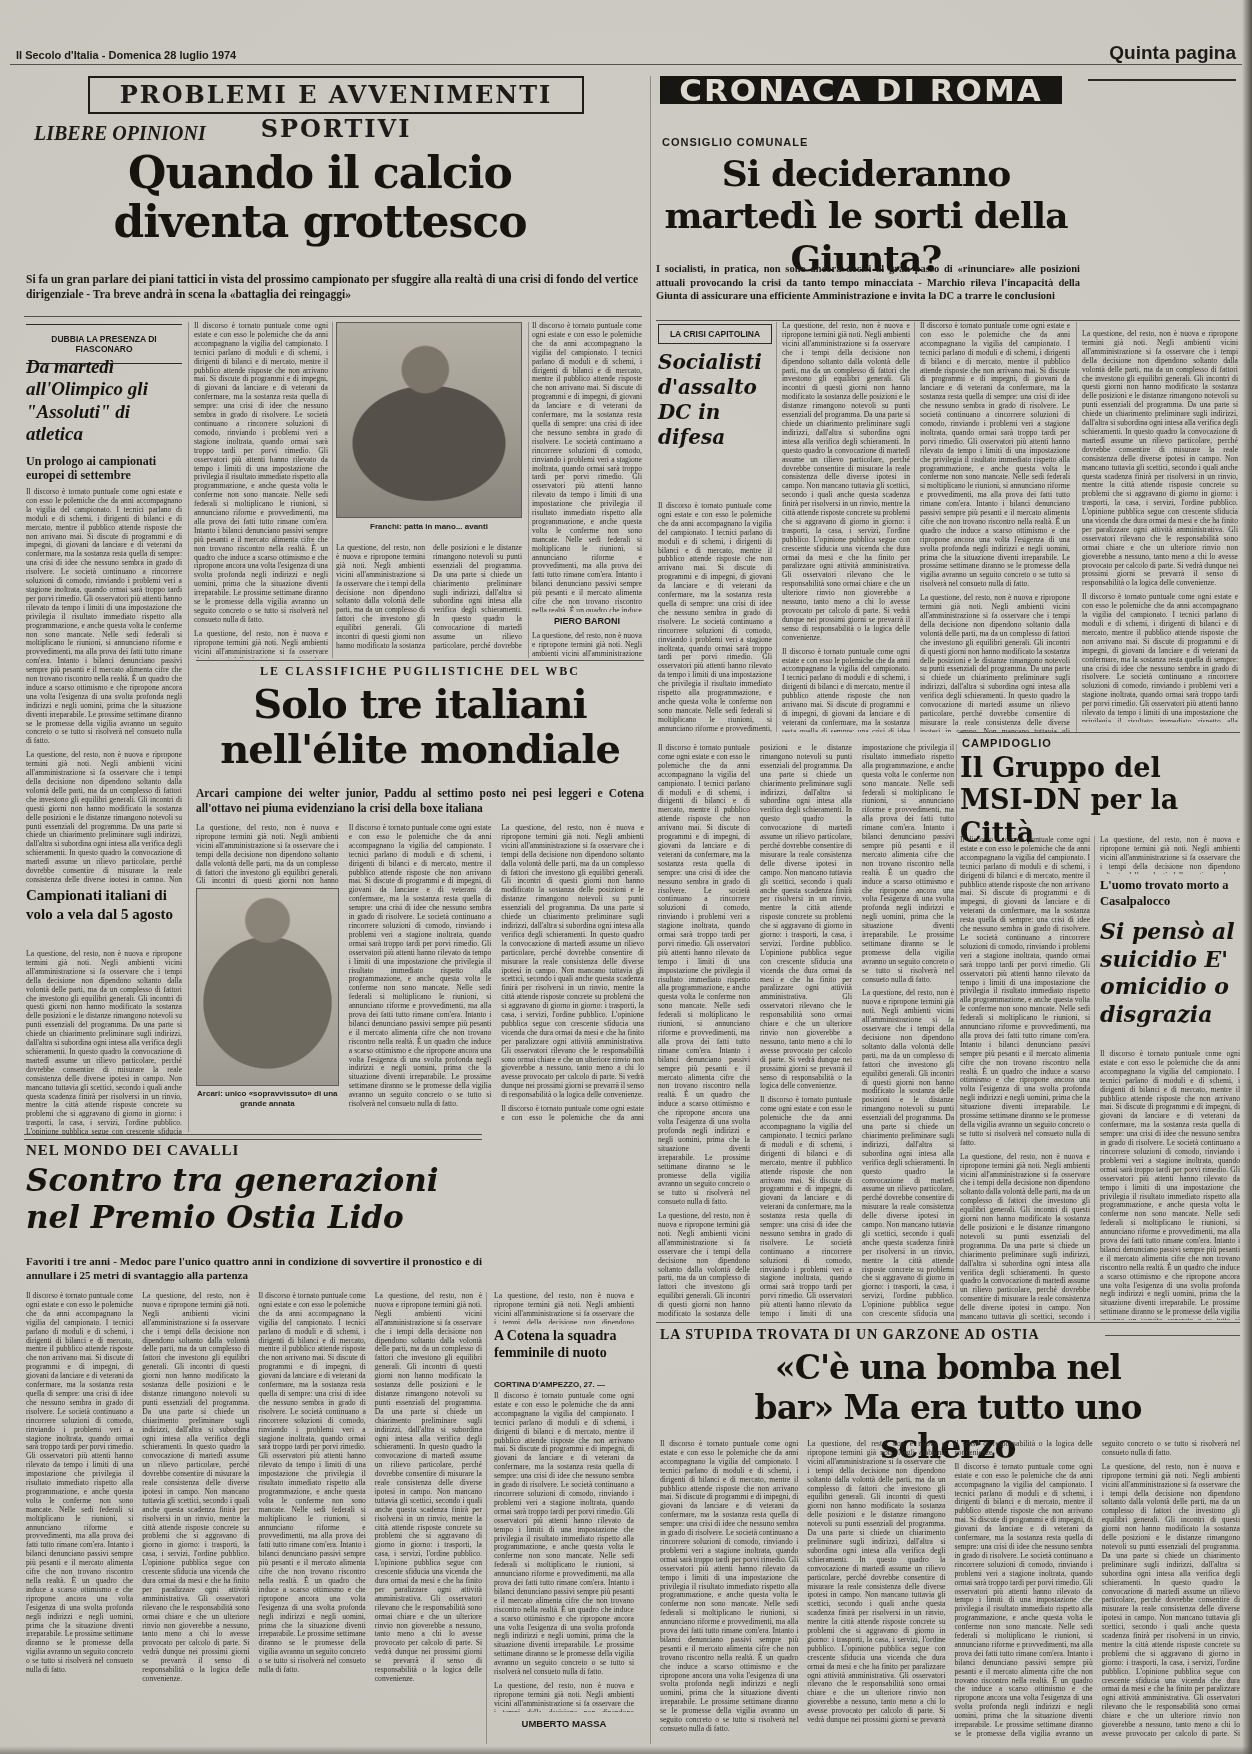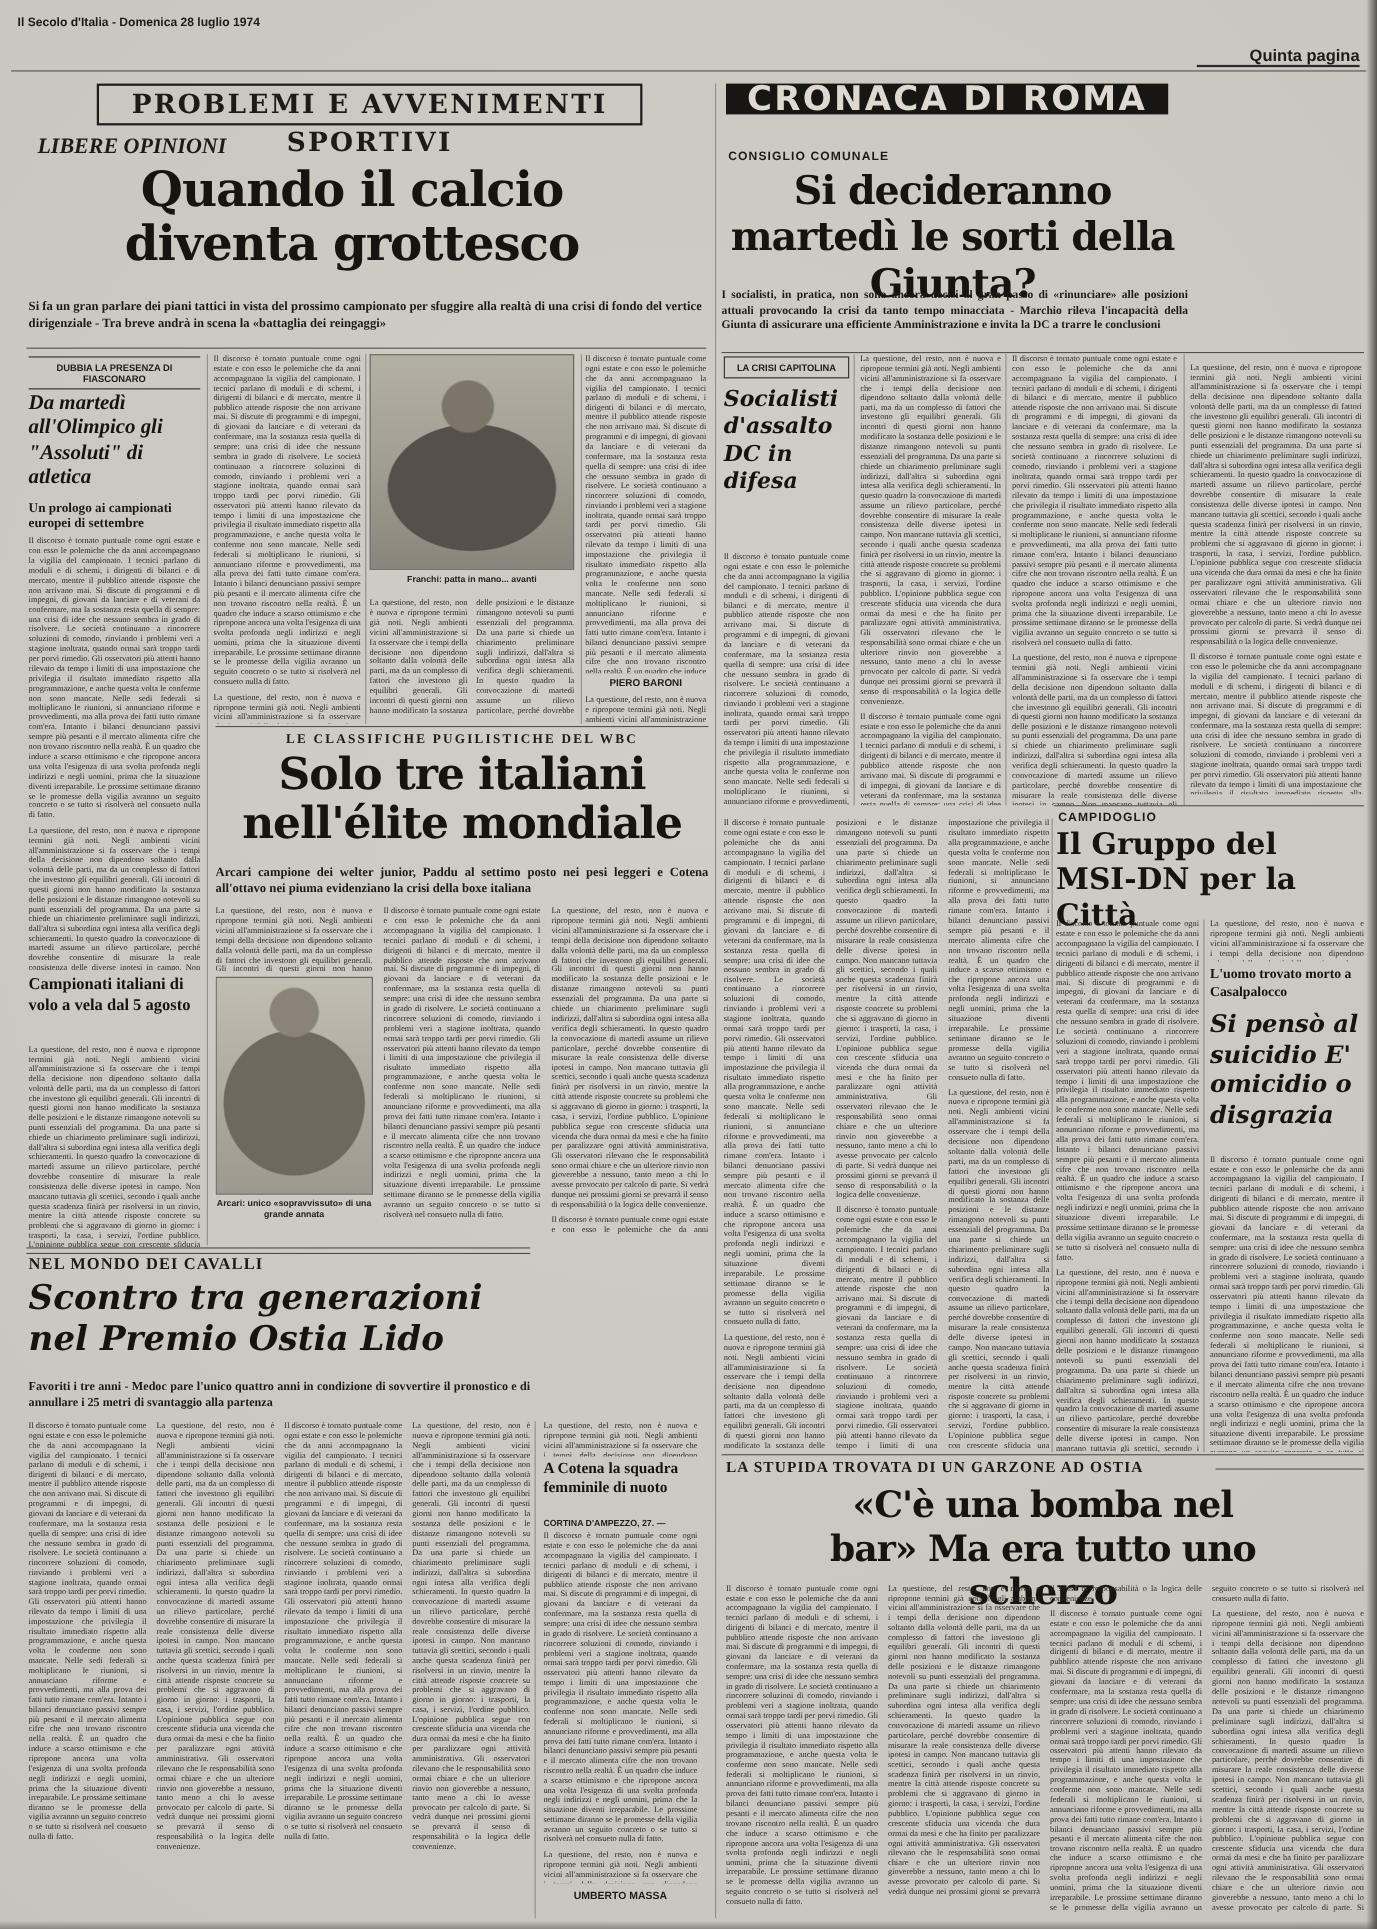--- a/index.html
+++ b/index.html
@@ -42,37 +42,37 @@
   .edge-right{position:absolute;right:0;top:0;width:10px;height:100%;
               background:linear-gradient(90deg, rgba(60,57,50,0) 0%, #55524b 100%);}
   .edge-bottom{position:absolute;left:0;bottom:0;width:100%;height:8px;
                background:linear-gradient(180deg, rgba(60,57,50,0) 0%, rgba(85,82,75,.55) 100%);}
 </style>
 </head>
 <body>
 
 <div class="page">
 
-  <div class="abs sans b" style="left:16px;top:15px;width:430px;font-size:11px;">Il Secolo d'Italia - Domenica 28 luglio 1974</div>
-  <div class="abs sans b" style="left:1088px;top:42px;width:148px;font-size:15px;text-align:right;border-bottom:2px solid #2b2a26;padding-bottom:0;">Quinta pagina</div>
+  <div class="abs sans b" style="left:16px;top:49px;width:430px;font-size:11px;">Il Secolo d'Italia - Domenica 28 luglio 1974</div>
+  <div class="abs sans b" style="left:1088px;top:42px;width:148px;font-size:19px;text-align:right;border-bottom:2px solid #2b2a26;padding-bottom:15px;">Quinta pagina</div>
   <div class="hr" style="left:10px;top:64px;width:1232px;"></div>
 
   <div class="vr" style="left:650px;top:76px;height:1668px;"></div>
 
   <div class="abs disp b ctr" style="left:88px;top:76px;width:496px;height:38px;border:2px solid #1d1c18;line-height:34px;font-size:24px;letter-spacing:2px;">PROBLEMI E AVVENIMENTI SPORTIVI</div>
 
   <div class="abs serif b i" style="left:34px;top:122px;width:280px;font-size:20px;">LIBERE OPINIONI</div>
 
   <div class="abs disp b ctr headline" style="left:90px;top:148px;width:460px;height:110px;font-size:44px;line-height:1.12;letter-spacing:-1px;">Quando il calcio diventa grottesco</div>
 
   <div class="abs serif b" style="left:26px;top:272px;width:612px;height:40px;font-size:11.5px;line-height:1.3;text-align:justify;overflow:hidden;">Si fa un gran parlare dei piani tattici in vista del prossimo campionato per sfuggire alla realtà di una crisi di fondo del vertice dirigenziale - Tra breve andrà in scena la «battaglia dei reingaggi»</div>
 
   <div class="hr" style="left:24px;top:316px;width:618px;"></div>
 
-  <div class="abs sans b ctr kickbox" style="left:26px;top:324px;width:156px;height:30px;font-size:8.5px;line-height:1.2;padding:1px 2px;">DUBBIA LA PRESENZA DI FIASCONARO</div>
+  <div class="abs sans b ctr kickbox" style="left:26px;top:324px;width:156px;height:40px;font-size:8.5px;line-height:1.2;padding:1px 2px;">DUBBIA LA PRESENZA DI FIASCONARO</div>
   <div class="abs serif i headline" style="left:26px;top:356px;width:156px;height:94px;font-size:19px;font-weight:700;line-height:1.18;">Da martedì all'Olimpico gli "Assoluti" di atletica</div>
   <div class="abs serif b" style="left:26px;top:454px;width:156px;height:30px;font-size:12px;line-height:1.2;">Un prologo ai campionati europei di settembre</div>
   <div class="abs body-col" style="left:26px;top:488px;width:156px;height:394px;">
     <div class="para">Il discorso è tornato puntuale come ogni estate e con esso le polemiche che da anni accompagnano la vigilia del campionato. I tecnici parlano di moduli e di schemi, i dirigenti di bilanci e di mercato, mentre il pubblico attende risposte che non arrivano mai. Si discute di programmi e di impegni, di giovani da lanciare e di veterani da confermare, ma la sostanza resta quella di sempre: una crisi di idee che nessuno sembra in grado di risolvere. Le società continuano a rincorrere soluzioni di comodo, rinviando i problemi veri a stagione inoltrata, quando ormai sarà troppo tardi per porvi rimedio. Gli osservatori più attenti hanno rilevato da tempo i limiti di una impostazione che privilegia il risultato immediato rispetto alla programmazione, e anche questa volta le conferme non sono mancate. Nelle sedi federali si moltiplicano le riunioni, si annunciano riforme e provvedimenti, ma alla prova dei fatti tutto rimane com'era. Intanto i bilanci denunciano passivi sempre più pesanti e il mercato alimenta cifre che non trovano riscontro nella realtà. È un quadro che induce a scarso ottimismo e che ripropone ancora una volta l'esigenza di una svolta profonda negli indirizzi e negli uomini, prima che la situazione diventi irreparabile. Le prossime settimane diranno se le promesse della vigilia avranno un seguito concreto o se tutto si risolverà nel consueto nulla di fatto.</div>
     <div class="para">La questione, del resto, non è nuova e ripropone termini già noti. Negli ambienti vicini all'amministrazione si fa osservare che i tempi della decisione non dipendono soltanto dalla volontà delle parti, ma da un complesso di fattori che investono gli equilibri generali. Gli incontri di questi giorni non hanno modificato la sostanza delle posizioni e le distanze rimangono notevoli su punti essenziali del programma. Da una parte si chiede un chiarimento preliminare sugli indirizzi, dall'altra si subordina ogni intesa alla verifica degli schieramenti. In questo quadro la convocazione di martedì assume un rilievo particolare, perché dovrebbe consentire di misurare la reale consistenza delle diverse ipotesi in campo. Non mancano tuttavia gli scettici, secondo i quali anche questa scadenza finirà per risolversi in un rinvio, mentre la città attende risposte concrete su problemi che si aggravano di giorno in giorno: i trasporti, la casa, i servizi, l'ordine pubblico. L'opinione pubblica segue con crescente sfiducia una vicenda che dura ormai da mesi e che ha finito per paralizzare ogni attività amministrativa. Gli osservatori rilevano che le responsabilità sono ormai chiare e che un ulteriore rinvio non gioverebbe a nessuno, tanto meno a chi lo avesse provocato per calcolo di parte. Si vedrà dunque nei prossimi giorni se prevarrà il senso di responsabilità o la logica delle convenienze.</div>
   </div>
   <div class="abs serif b headline" style="left:26px;top:886px;width:156px;height:60px;font-size:15px;line-height:1.25;">Campionati italiani di volo a vela dal 5 agosto</div>
   <div class="abs body-col" style="left:26px;top:950px;width:156px;height:184px;">
     <div class="para">La questione, del resto, non è nuova e ripropone termini già noti. Negli ambienti vicini all'amministrazione si fa osservare che i tempi della decisione non dipendono soltanto dalla volontà delle parti, ma da un complesso di fattori che investono gli equilibri generali. Gli incontri di questi giorni non hanno modificato la sostanza delle posizioni e le distanze rimangono notevoli su punti essenziali del programma. Da una parte si chiede un chiarimento preliminare sugli indirizzi, dall'altra si subordina ogni intesa alla verifica degli schieramenti. In questo quadro la convocazione di martedì assume un rilievo particolare, perché dovrebbe consentire di misurare la reale consistenza delle diverse ipotesi in campo. Non mancano tuttavia gli scettici, secondo i quali anche questa scadenza finirà per risolversi in un rinvio, mentre la città attende risposte concrete su problemi che si aggravano di giorno in giorno: i trasporti, la casa, i servizi, l'ordine pubblico. L'opinione pubblica segue con crescente sfiducia una vicenda che dura ormai da mesi e che ha finito per paralizzare ogni attività amministrativa. Gli osservatori rilevano che le responsabilità sono ormai chiare e che un ulteriore rinvio non gioverebbe a nessuno, tanto meno a chi lo avesse provocato per calcolo di parte. Si vedrà dunque nei prossimi giorni se prevarrà il senso di responsabilità o la logica delle convenienze.</div>
 

